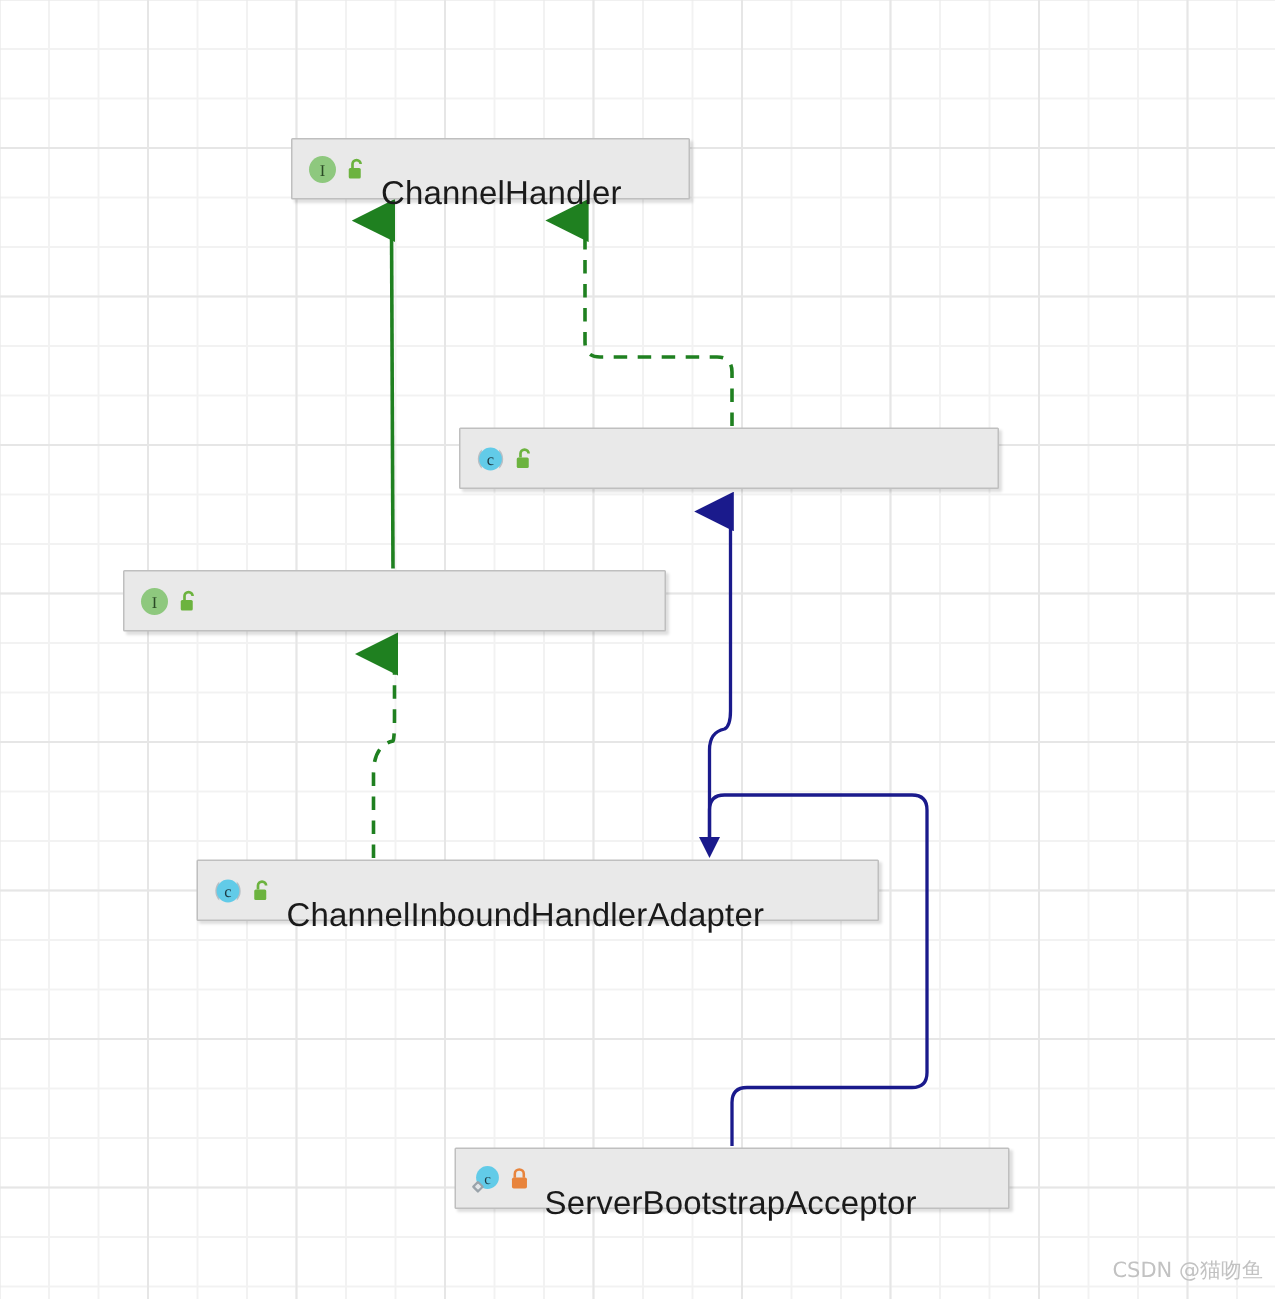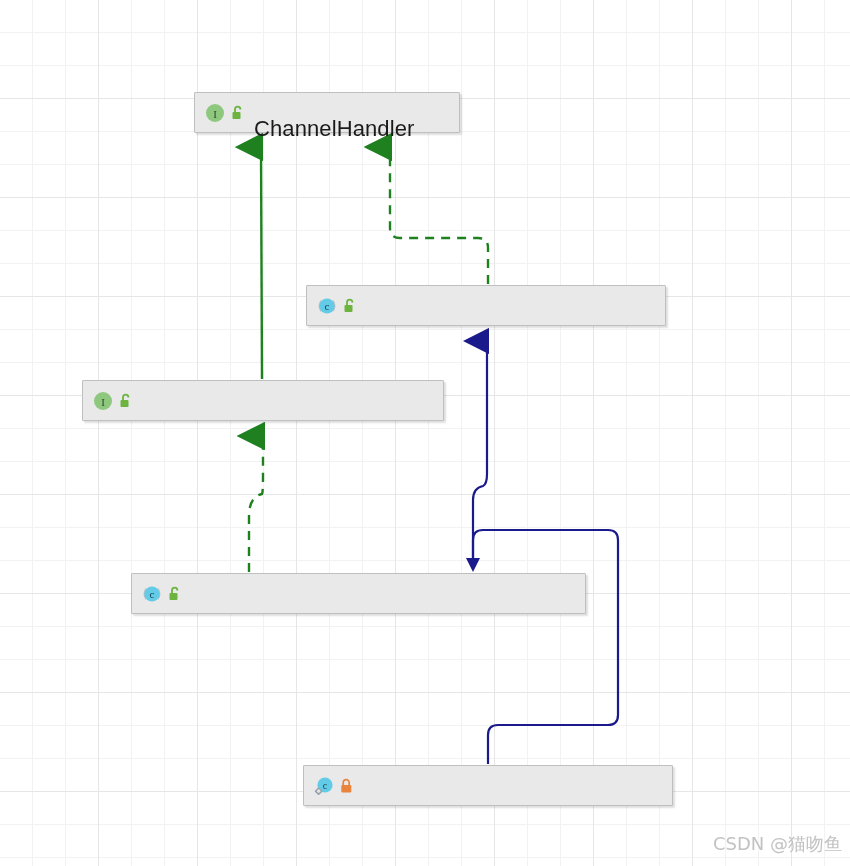--- a/index.html
+++ b/index.html
@@ -63,21 +63,21 @@
   }
   
   .ico {
     display: block;
     flex: 0 0 auto;
   }
   .watermark {
     position: absolute;
     right: 8px;
     bottom: 10px;
-    font-size: 18px;
+    font-size: 14px;
     color: #c2c2c2;
     white-space: nowrap;
     font-family: "DejaVu Sans", sans-serif;
   }
 </style>
 </head>
 <body>
 
 <div id="canvas">
 
@@ -152,32 +152,34 @@
         <path d="M4.2 3.6 A9 9 0 0 0 4.2 16.4 Z" fill="#b9bfc4"></path>
         <path d="M15.8 3.6 A9 9 0 0 1 15.8 16.4 Z" fill="#b9bfc4"></path>
         <circle cx="10" cy="10" r="7.6" fill="#62cbe8"></circle>
         <text x="10" y="14" text-anchor="middle" font-family="Liberation Serif, serif" font-size="11" fill="#1d3b45">c</text>
       </svg>
       <svg class="ico" width="15" height="16" viewBox="0 0 15 16">
         <path d="M5 7 L5 4.4 A2.7 2.7 0 0 1 10.4 4.4" fill="none" stroke="#6cb33f" stroke-width="1.8"></path>
         <rect x="2.5" y="7" width="8" height="7" rx="1" fill="#6cb33f"></rect>
       </svg>
     </span>
+    <span class="label">ChannelInboundHandlerAdapter</span>
   </div>
 
   <div class="node" style="left:303px; top:765px; width:370px;">
     <span class="icons">
       <svg class="ico" width="20" height="20" viewBox="0 0 20 20">
         <circle cx="11" cy="9" r="7.6" fill="#62cbe8"></circle>
         <text x="11" y="13" text-anchor="middle" font-family="Liberation Serif, serif" font-size="10" fill="#1d3b45">c</text>
         <rect x="1.6" y="12.2" width="6" height="6" rx="1" transform="rotate(45 4.6 15.2)" fill="#9aa3aa"></rect>
         <rect x="3.2" y="13.6" width="3" height="3" rx="0.5" transform="rotate(45 4.7 15.1)" fill="#e2e6e9"></rect>
       </svg>
       <svg class="ico" width="15" height="16" viewBox="0 0 15 16">
         <path d="M4.2 7.2 L4.2 4.6 A3 3 0 0 1 10.2 4.6 L10.2 7.2" fill="none" stroke="#e8843c" stroke-width="1.7"></path>
         <rect x="2.3" y="7" width="10" height="7.4" rx="1.2" fill="#e8843c"></rect>
       </svg>
     </span>
+    <span class="label">ServerBootstrapAcceptor</span>
   </div>
 
   <div class="watermark">CSDN @猫吻鱼</div>
 
 </div>
 
 </body></html>

